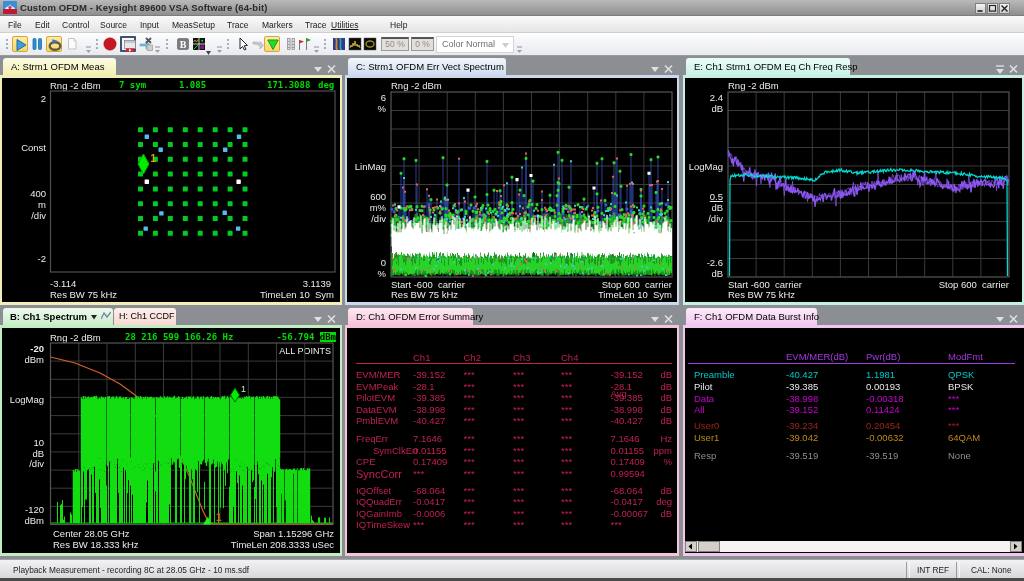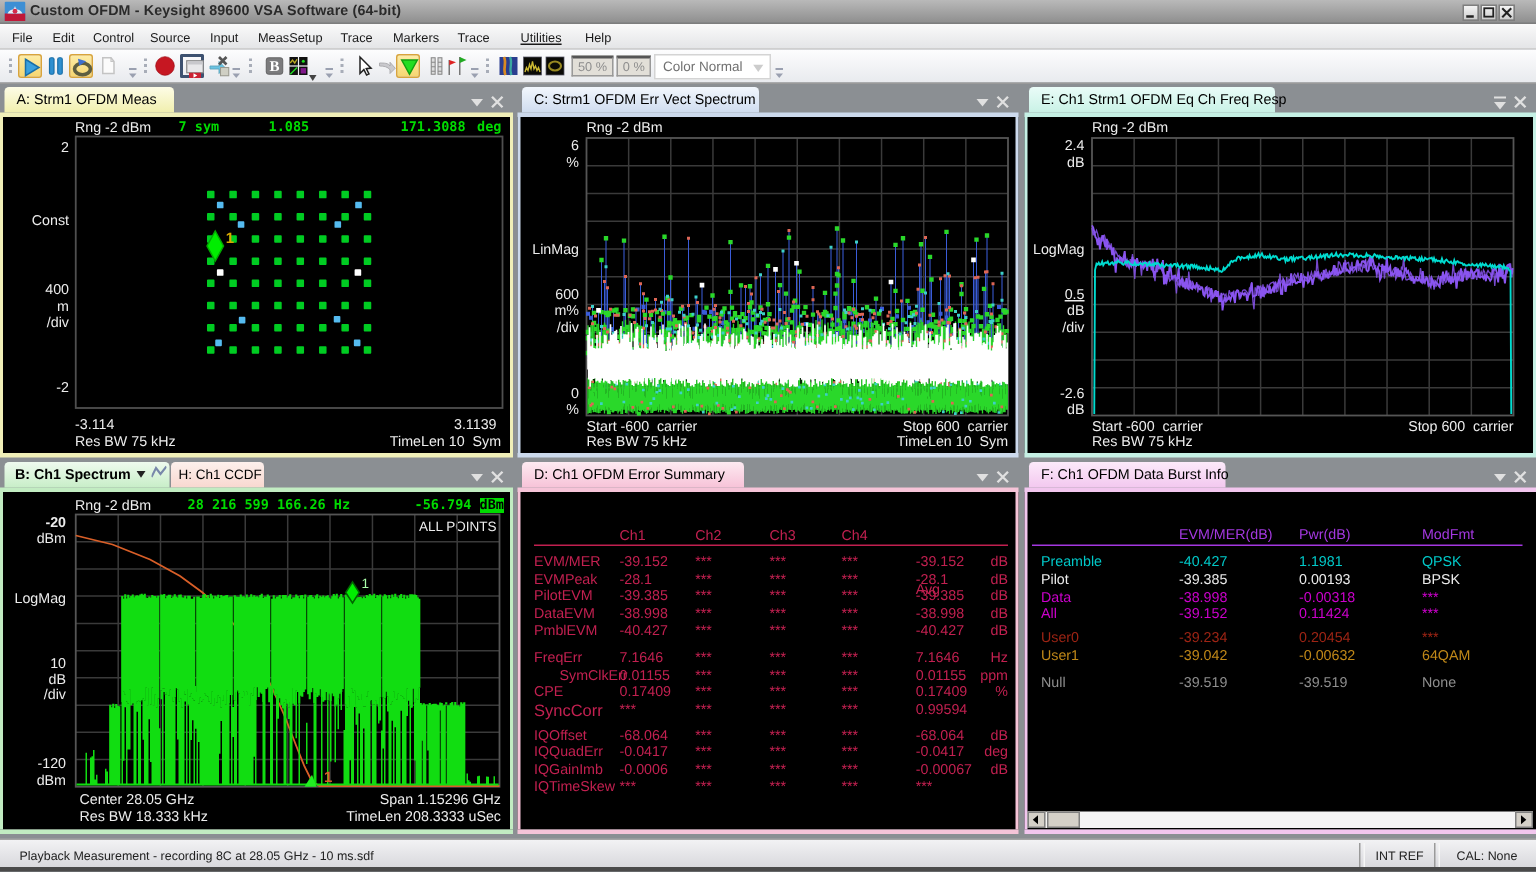--- a/index.html
+++ b/index.html
@@ -83,21 +83,21 @@
   <div id="menubar" class="abs">
       <span class="menu-item" style="left: 8px;">File</span>
       <span class="menu-item" style="left: 35px;">Edit</span>
       <span class="menu-item" style="left: 62px;">Control</span>
       <span class="menu-item" style="left: 100px;">Source</span>
       <span class="menu-item" style="left: 140px;">Input</span>
       <span class="menu-item" style="left: 172px;">MeasSetup</span>
       <span class="menu-item" style="left: 227px;">Trace</span>
       <span class="menu-item" style="left: 262px;">Markers</span>
       <span class="menu-item" style="left: 305px;">Trace</span>
-      <span class="menu-item" style="left: 347px; text-decoration: underline;">Utilities</span>
+      <span class="menu-item" style="left: 331px; text-decoration: underline;">Utilities</span>
       <span class="menu-item" style="left: 390px;">Help</span>
     </div>
 
   <div id="toolbar" class="abs">
     <div class="tfield" style="left:381px;width:28px">50 %</div>
     <div class="tfield" style="left:411px;width:23px">0 %</div>
     <div id="combo" class="abs">
       <span>Color Normal</span>
       <svg width="8" height="6" style="position:absolute;left:65px;top:6px">
           <path d="M0 0 L7 0 L3.5 5 Z" fill="#ccc"></path>
@@ -355,21 +355,21 @@
             <path d="M203 524.5 L211 524.5 L208 516.5 Z" fill="#22ee22"></path>
             <text x="216" y="521" fill="#d95f28" font-size="10" font-weight="bold" font-family="Liberation Sans,sans-serif">1</text>
             <path d="M235 388 L239.5 395 L235 402 L230.5 395 Z" fill="#00ee00" stroke="#006600" stroke-width="1"></path>
             <text x="241" y="392" fill="#aaffaa" font-size="9" font-family="Liberation Sans,sans-serif">1</text>
           </svg>
         </div>
         <div class="abs" style="left: 0px; top: 246px; width: 342px; height: 3px; background: rgb(194, 236, 194);"></div>
       </div>
       <div class="panel" style="left: 345px; top: 307px; width: 334px; height: 249px;">
         <div class="tabbar">
-          <div class="tab" style="left: 3px; width: 148px; background: linear-gradient(rgb(253, 234, 241), rgb(247, 195, 216));">D: Ch1 OFDM Error Summary</div>
+          <div class="tab" style="left: 3px; width: 125px; background: linear-gradient(rgb(253, 234, 241), rgb(247, 195, 216));">D: Ch1 OFDM Error Summary</div>
           <div class="tabctl" style="right: 4px;"><svg width="26" height="11" style="position:static">
               <path d="M2 3 L10 3 L6 8 Z" fill="#e0e0e0"></path>
               <path d="M16 1.5 L23 8.5 M23 1.5 L16 8.5" stroke="#e0e0e0" stroke-width="1.6"></path>
             </svg></div>
         </div>
         <div class="strip" style="background: rgb(246, 196, 216);"></div>
         <div class="content" id="content-D" style="width: 334px; height: 225px; border-left: 2px solid rgb(246, 196, 216); border-right: 2px solid rgb(246, 196, 216); box-sizing: border-box;">
           <div class="plotlabel" style="left: 66px; top: 23.5px; color: rgb(194, 32, 80); font-size: 9.5px;">Ch1</div>
           <div class="plotlabel" style="left: 116.5px; top: 23.5px; color: rgb(194, 32, 80); font-size: 9.5px;">Ch2</div>
           <div class="plotlabel" style="left: 166px; top: 23.5px; color: rgb(194, 32, 80); font-size: 9.5px;">Ch3</div>
@@ -499,21 +499,21 @@
           <div class="plotlabel" style="left: 181px; top: 76.3px; color: rgb(204, 0, 204); font-size: 9.5px;">0.11424</div>
           <div class="plotlabel" style="left: 263px; top: 76.3px; color: rgb(204, 0, 204); font-size: 9.5px;">***</div>
           <div class="plotlabel" style="left: 9px; top: 92px; color: rgb(158, 36, 20); font-size: 9.5px;">User0</div>
           <div class="plotlabel" style="left: 101px; top: 92px; color: rgb(158, 36, 20); font-size: 9.5px;">-39.234</div>
           <div class="plotlabel" style="left: 181px; top: 92px; color: rgb(158, 36, 20); font-size: 9.5px;">0.20454</div>
           <div class="plotlabel" style="left: 263px; top: 92px; color: rgb(158, 36, 20); font-size: 9.5px;">***</div>
           <div class="plotlabel" style="left: 9px; top: 103.7px; color: rgb(192, 136, 24); font-size: 9.5px;">User1</div>
           <div class="plotlabel" style="left: 101px; top: 103.7px; color: rgb(192, 136, 24); font-size: 9.5px;">-39.042</div>
           <div class="plotlabel" style="left: 181px; top: 103.7px; color: rgb(192, 136, 24); font-size: 9.5px;">-0.00632</div>
           <div class="plotlabel" style="left: 263px; top: 103.7px; color: rgb(192, 136, 24); font-size: 9.5px;">64QAM</div>
-          <div class="plotlabel" style="left: 9px; top: 122px; color: rgb(142, 142, 142); font-size: 9.5px;">Null</div>
+          <div class="plotlabel" style="left: 9px; top: 122px; color: rgb(142, 142, 142); font-size: 9.5px;">Resp</div>
           <div class="plotlabel" style="left: 101px; top: 122px; color: rgb(142, 142, 142); font-size: 9.5px;">-39.519</div>
           <div class="plotlabel" style="left: 181px; top: 122px; color: rgb(142, 142, 142); font-size: 9.5px;">-39.519</div>
           <div class="plotlabel" style="left: 263px; top: 122px; color: rgb(142, 142, 142); font-size: 9.5px;">None</div>
           <div class="plotlabel" style="left: 0px; top: 213px; width: 337px; height: 11px; background: rgb(244, 244, 244); font-size: 0px;"><div style="position:absolute;left:0;top:0;width:12px;height:11px;background:#d4d0c8;border:1px solid #808080;box-sizing:border-box"><svg width="10" height="9" style="position:static">
                 <path d="M6 1.5 L2.5 4.5 L6 7.5 Z" fill="#000"></path>
               </svg></div><div style="position:absolute;left:13px;top:0;width:22px;height:11px;background:#d4d0c8;border:1px solid #808080;box-sizing:border-box"></div><div style="position:absolute;right:0;top:0;width:12px;height:11px;background:#d4d0c8;border:1px solid #808080;box-sizing:border-box"><svg width="10" height="9" style="position:static">
                 <path d="M3 1.5 L6.5 4.5 L3 7.5 Z" fill="#000"></path>
               </svg></div></div>
         </div>
         <div class="abs" style="left: 0px; top: 246px; width: 341px; height: 3px; background: rgb(242, 198, 238);"></div>

